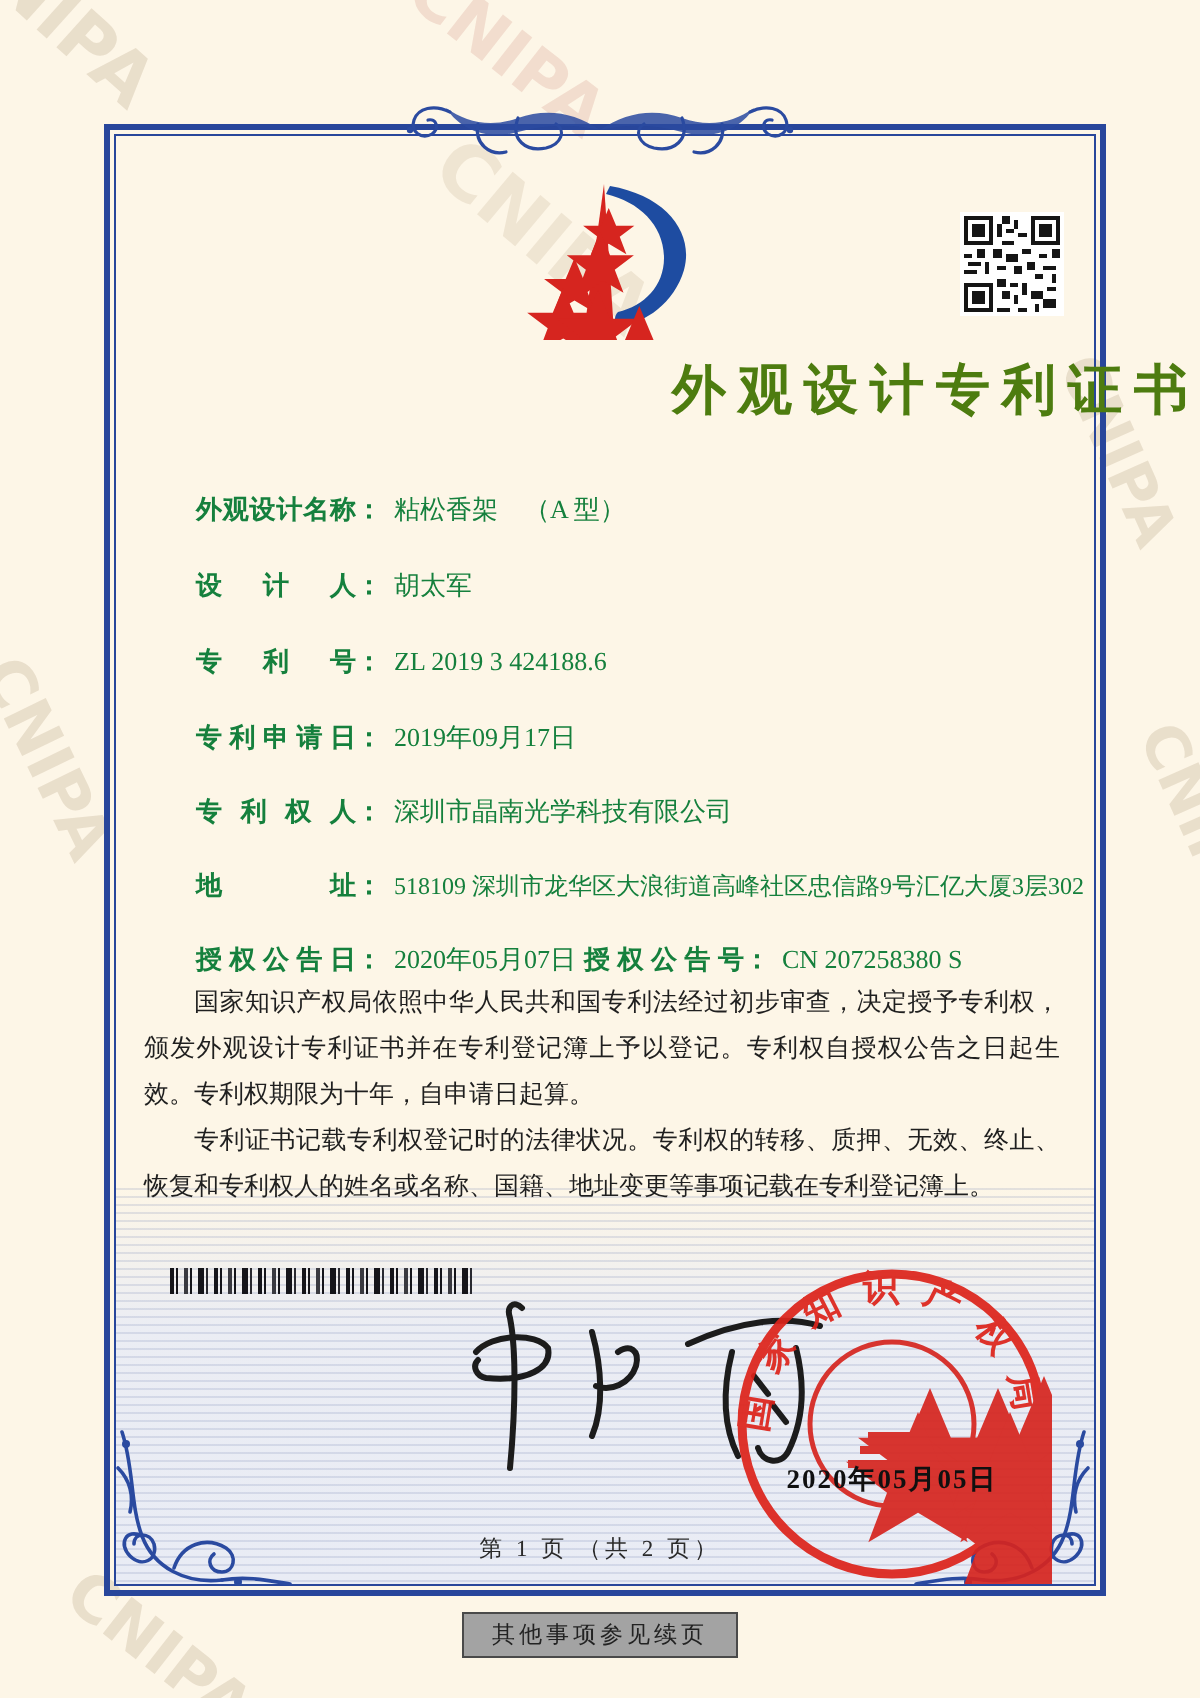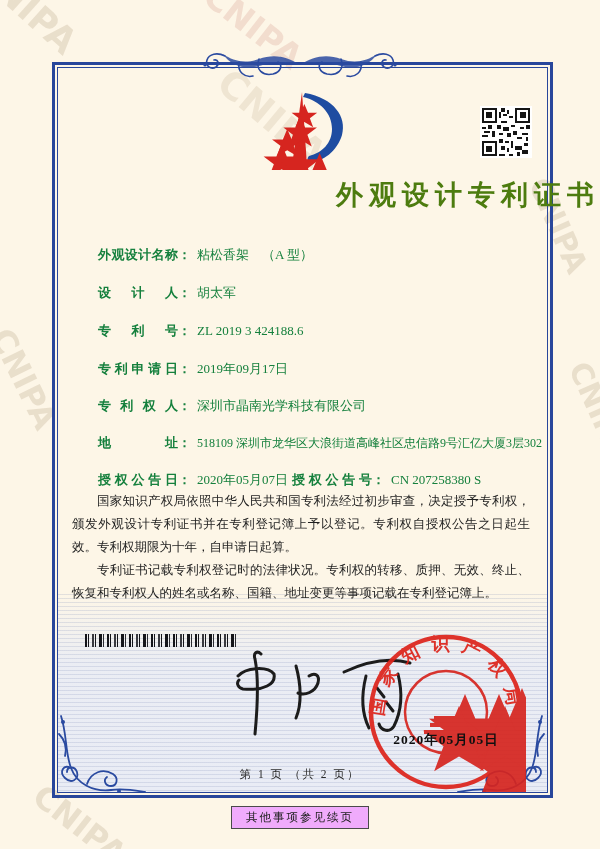--- a/index.html
+++ b/index.html
@@ -58,21 +58,21 @@
   .signature { position:absolute; left:228px; top:646px; width:195px; height:92px; }
 
   .seal { position:absolute; left:366px; top:632px; width:160px; height:160px; opacity:0.92; }
   .seal-date { position:absolute; left:366px; top:731px; width:160px; text-align:center;
                font-size:13.5px; font-weight:bold; color:#101010; letter-spacing:1px; }
 
   .pageinfo { position:absolute; left:0; top:767px; width:100%; text-align:center;
               font-size:11.5px; color:#2a2a2a; letter-spacing:2px; }
 
   .footnote-box { position:absolute; left:50%; transform:translateX(-50%); top:806px;
-                  background:#f0abfc; border:1px solid #4a4a4a; padding:3px 14px;
+                  background:#a3a3a3; border:1px solid #4a4a4a; padding:3px 14px;
                   font-size:11.5px; color:#222; letter-spacing:2px; }
 
   .orn-top { position:absolute; left:195px; top:46px; width:210px; height:38px; }
   .orn-corner { position:absolute; width:90px; height:80px; }
   .orn-bl { left:57px; top:714px; }
   .orn-br { right:54px; top:714px; transform:scaleX(-1); }
 </style>
 </head>
 <body>
 

